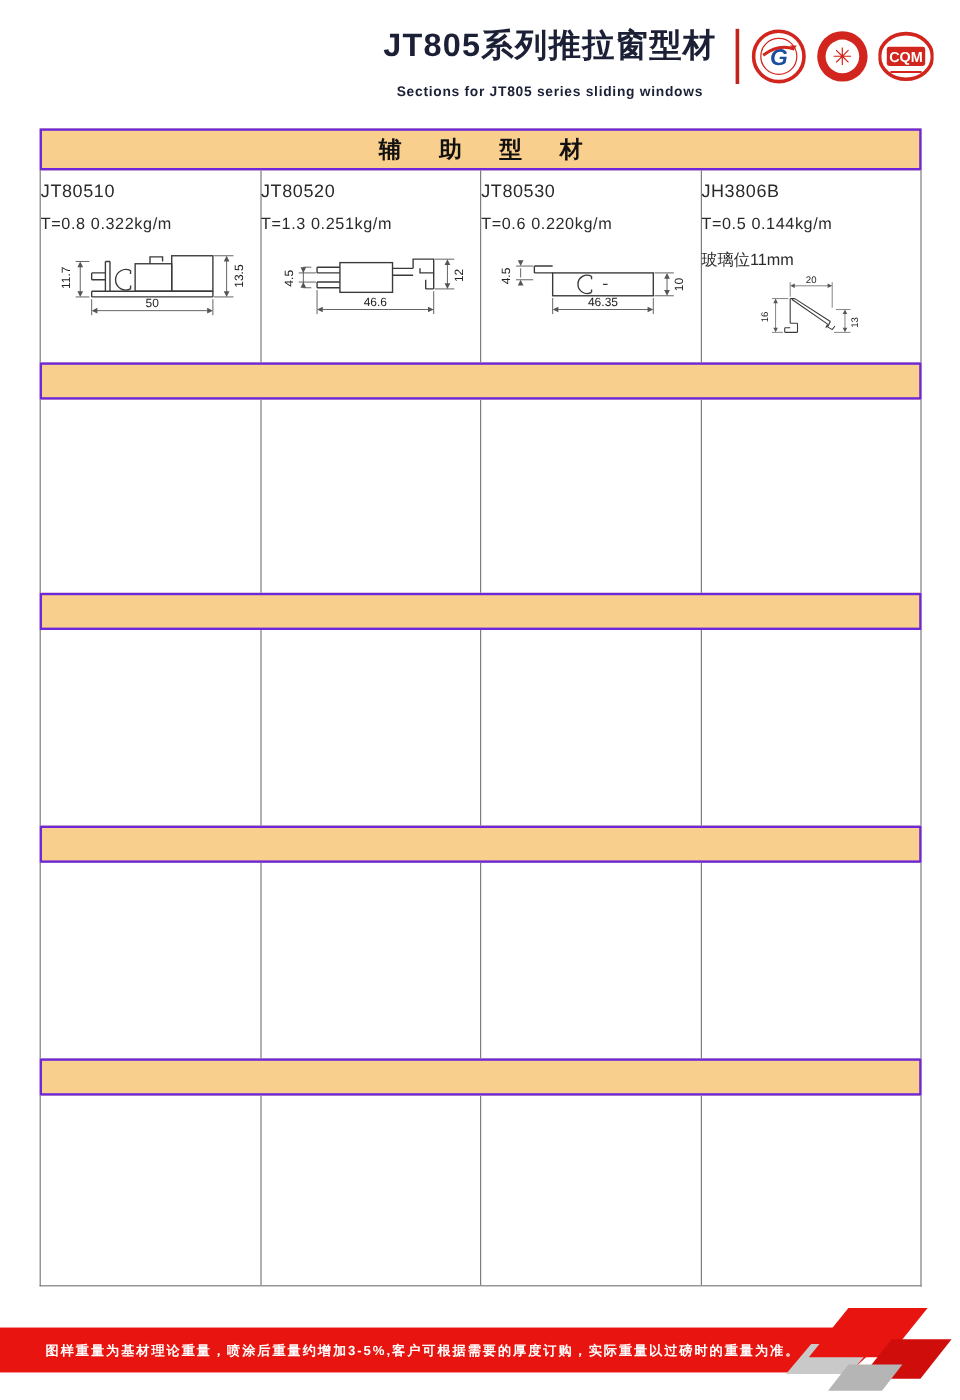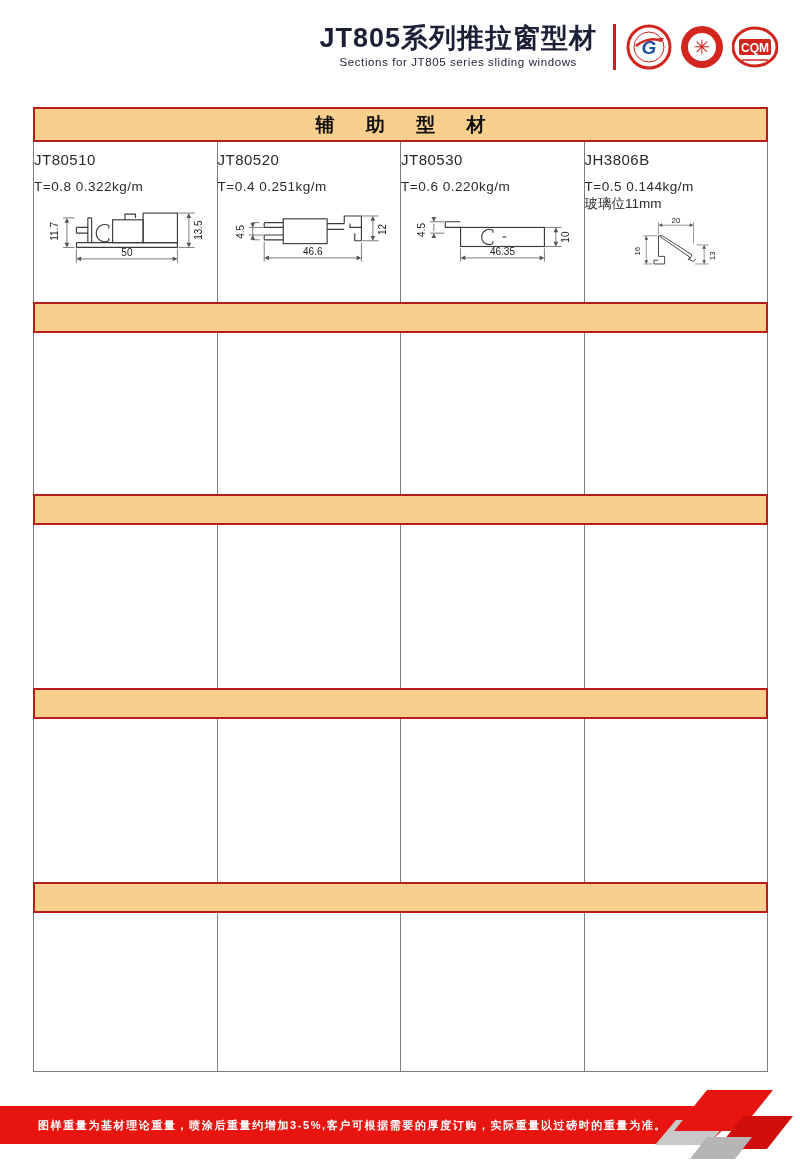--- a/index.html
+++ b/index.html
@@ -3,43 +3,43 @@
 <meta charset="utf-8">
 <style>
   * { margin:0; padding:0; box-sizing:border-box; }
   body { background:#e9e9e9; font-family:"Liberation Sans","DejaVu Sans",sans-serif; }
   .page { position:relative; width:800px; height:1167px; background:#ffffff; margin:0 auto; overflow:hidden; }
 
   
   .header { position:absolute; top:24px; right:22px; display:flex; align-items:flex-start; }
   .title-block { text-align:center; margin-right:10px; }
   .doc-title { font-size:27px; font-weight:bold; color:#1b2036; letter-spacing:1px; line-height:1.1; }
-  .doc-subtitle { font-size:11.5px; color:#1b2036; margin-top:2px; letter-spacing:0.6px; }
+  .doc-subtitle { font-size:11.5px; color:#1b2036; margin-top:17px; letter-spacing:0.6px;font-weight:bold; }
   .header-divider { width:3px; height:46px; background:#c2231b; margin:0 10px 0 6px; }
   .logos { display:flex; gap:7px; align-items:center; }
   .logo { width:46px; height:46px; }
 
   
   .spec-table { position:absolute; left:33px; top:107px; width:735px; }
-  .band { height:35px; background:#f9cf8d; border:2px solid #b91c1c; }
+  .band { height:35px; background:#f9cf8d; border:2px solid #6d28d9; }
   .band.title-band { display:flex; align-items:center; justify-content:center; }
   .band-title { font-size:19px; font-weight:bold; color:#111; letter-spacing:13px; padding-left:13px; }
   .band.spacer { height:31px; }
   .trow { display:flex; border-left:1px solid #7d7d7d; border-right:1px solid #7d7d7d; }
   .trow .cell { flex:1; border-right:1px solid #7d7d7d; }
   .trow .cell:last-child { border-right:none; }
   .row-profiles { height:160px; }
   .row-empty-a { height:161px; }
   .row-empty-b { height:163px; }
   .row-empty-c { height:159px; border-bottom:1px solid #7d7d7d; }
 
   .cell-inner { padding-top:9px; color:#2a2a2a; }
   .p-code { font-size:15px; letter-spacing:0.5px; }
   .p-spec { font-size:13.5px; margin-top:11px; letter-spacing:0.5px; }
-  .p-note { font-size:13.5px; margin-top:1px; }
+  .p-note { font-size:13.5px; margin-top:14px; }
   .drawing { display:block; margin:4px auto 0; }
   .drawing.compact { margin-top:0; }
 
   .dwg-line { stroke:#3a3a3a; stroke-width:1.2; fill:none; }
   .dim-line { stroke:#555; stroke-width:0.8; fill:none; }
   .dim-arrow { fill:#555; }
   .dim-text { font-size:10.5px; fill:#222; font-family:"Liberation Sans","DejaVu Sans",sans-serif; }
 
   
   .footer-band { position:absolute; left:0; top:1106px; width:748px; height:38px; background:#e8140f;
@@ -119,21 +119,21 @@
             <text class="dim-text" transform="translate(15,44) rotate(-90)">11.7</text>
             <text class="dim-text" transform="translate(166,43) rotate(-90)">13.5</text>
             <text class="dim-text" x="87" y="60" text-anchor="middle">50</text>
           </svg>
         </div>
       </div>
 
       <div class="cell">
         <div class="cell-inner">
           <div class="p-code">JT80520</div>
-          <div class="p-spec">T=0.4   0.251kg/m</div>
+          <div class="p-spec">T=1.3   0.251kg/m</div>
           <svg class="drawing" width="162" height="76" viewBox="0 0 170 78">
             <g class="dwg-line">
               <path d="M38,25 H58 M38,30 H58 M38,25 V30 M38,38 H58 M38,43 H58 M38,38 V43"></path>
               <rect x="58" y="21" width="46" height="26"></rect>
               <path d="M104,26 H122 M104,32 H122"></path>
               <path d="M122,26 V18 H140 V30 H128 V26"></path>
               <path d="M140,30 V44 M133,44 H140 M133,44 V36"></path>
             </g>
             <g class="dim-line">
               <path d="M37,30 H22 M37,38 H22 M26,25 V43 M26,25 H33 M26,43 H33"></path>

